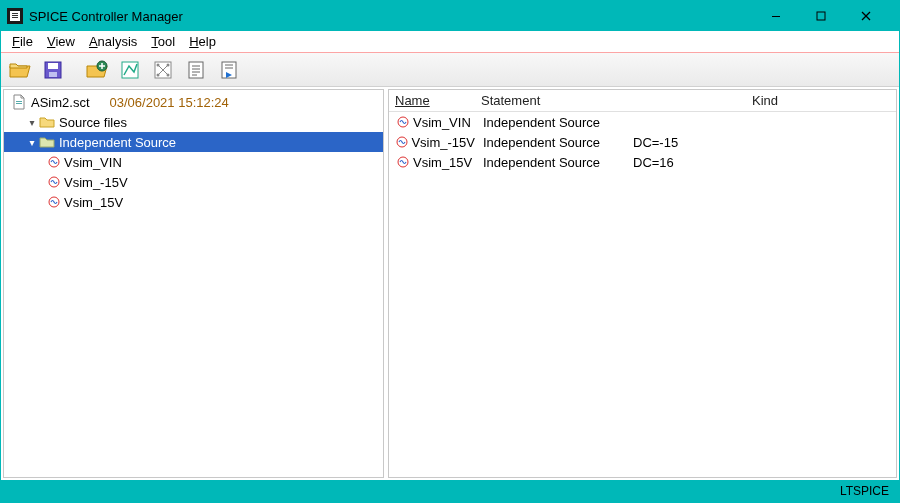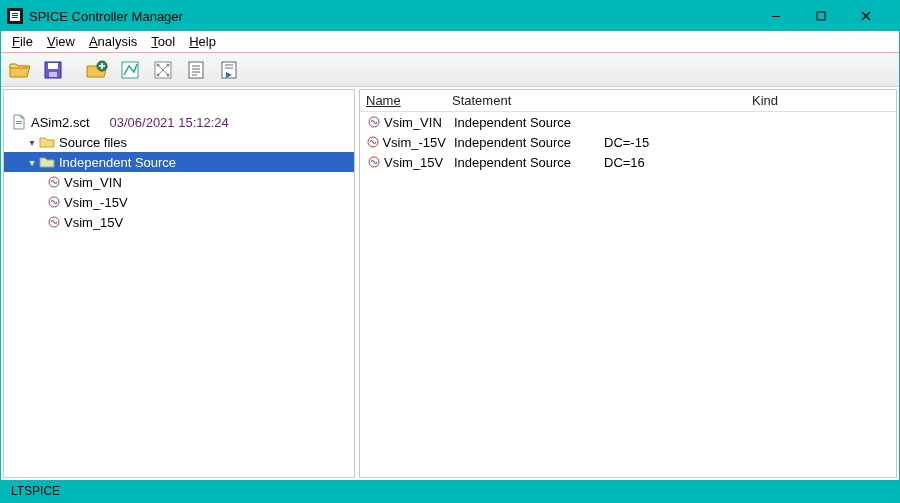--- a/index.html
+++ b/index.html
@@ -68,23 +68,23 @@
     align-items: center;
     justify-content: center;
     border: 1px solid transparent;
   }
   .content {
     display: flex;
     height: calc(503px - 30px - 22px - 34px - 22px - 2px);
     background: #fff;
   }
   .tree-pane {
-    width: 352px;
+    width: 381px;
     border-right: 1px solid #c8c8c8;
-    padding: 22px 0;
+    padding: 2px 0;
     margin: 2px;
     border: 1px solid #c8c8c8;
     overflow: auto;
   }
   .list-pane {
     flex: 1;
     margin: 2px;
     border: 1px solid #c8c8c8;
     overflow: auto;
   }
@@ -106,21 +106,21 @@
     cursor: default;
   }
   .tree-row.sel .twist { color: #fff; }
   .ticon {
     width: 18px; height: 16px;
     display: inline-flex; align-items:center; justify-content:center;
     margin-right: 3px;
   }
   .indent1 { padding-left: 22px; }
   .indent2 { padding-left: 42px; }
-  .timestamp { margin-left: 20px; color:#701a75; }
+  .timestamp { margin-left: 20px; color:#a16207; }
   .list-header {
     display:flex;
     height: 22px;
     align-items:center;
     border-bottom: 1px solid #e0e0e0;
     background: #fff;
   }
   .list-header .col { padding: 0 6px; color:#222; }
   .col-name { width: 86px; text-decoration: underline; }
   .col-kind { width: 150px; }
@@ -134,20 +134,21 @@
   .list-row .cell { padding: 0 4px; }
   .list-row .cell.n { width: 88px; display:flex; align-items:center; }
   .list-row .cell.k { width: 150px; }
   .list-row .cell.s { flex:1; }
   .src-icon { width:16px; height:16px; display:inline-flex; align-items:center; justify-content:center; margin-right:2px; }
   .statusbar {
     height: 22px;
     background: #00b8b8;
     display:flex;
     align-items:center;
+    justify-content:flex-end;
     padding: 0 10px;
     font-size: 12px;
     color:#000;
   }
   svg { display:block; }
 </style>
 </head>
 <body>
 
 <div class="titlebar">

